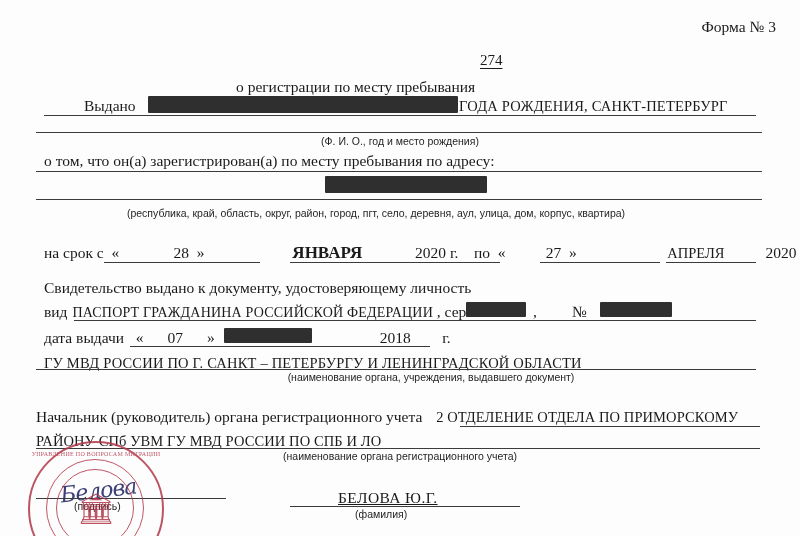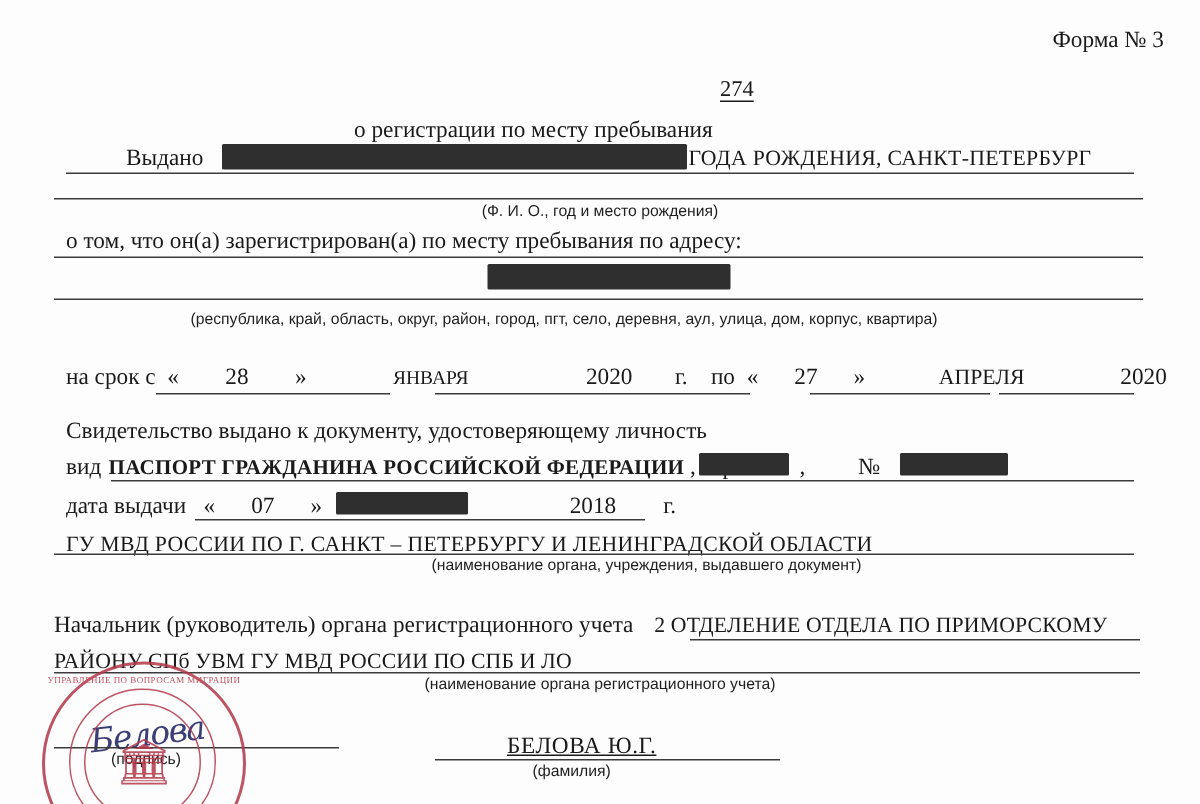--- a/index.html
+++ b/index.html
@@ -117,21 +117,21 @@
 
   
   .term-row {
     top: 243px;
     left: 44px;
     font-size: 15.5px;
     white-space: nowrap;
   }
   .term-row .val {
     display: inline-block;
-    text-align: center;
+    text-align: right;
   }
   .q { font-size: 15.5px; }
 
   
   .line-idhead {
     top: 279px;
     left: 44px;
     font-size: 15.5px;
   }
   .line-kind {
@@ -302,42 +302,42 @@
   <div class="abs redact redact-addr"></div>
   <div class="rule" style="top:171px; left:36px; width:726px;"></div>
   <div class="rule" style="top:199px; left:36px; width:726px;"></div>
   <div class="abs caption cap-address">(республика, край, область, округ, район, город, пгт, село, деревня, аул, улица, дом, корпус, квартира)</div>
 
   <div class="abs term-row">
     <span>на срок с</span>
     <span class="q">&nbsp;«&nbsp;</span>
     <span class="val" style="width:62px;">28</span>
     <span class="q">&nbsp;»&nbsp;</span>
-    <span class="val" style="width:150px; font-size:13px;">ЯНВАРЯ</span>
+    <span class="val" style="width:150px; font-size:17px;font-weight:bold;">ЯНВАРЯ</span>
     <span class="val" style="width:80px;">2020</span>
     <span>г.</span>
     <span>&nbsp;&nbsp;</span>
     <span>по</span>
     <span class="q">&nbsp;«&nbsp;</span>
     <span class="val" style="width:48px;">27</span>
     <span class="q">&nbsp;»&nbsp;</span>
     <span class="val" style="width:140px; font-size:14.5px;">АПРЕЛЯ</span>
     <span class="val" style="width:68px;">2020</span>
     
   </div>
   <div class="rule" style="top:262px; left:104px; width:156px;"></div>
   <div class="rule" style="top:262px; left:290px; width:210px;"></div>
   <div class="rule" style="top:262px; left:540px; width:120px;"></div>
   <div class="rule" style="top:262px; left:666px; width:90px;"></div>
 
   <div class="abs line-idhead">Свидетельство выдано к документу, удостоверяющему личность</div>
 
   <div class="abs line-kind">
     <span>вид</span>
-    <span class="kind-value" style="margin-left:1px;font-weight:bold;">ПАСПОРТ ГРАЖДАНИНА РОССИЙСКОЙ ФЕДЕРАЦИИ</span>
+    <span class="kind-value" style="margin-left:1px;">ПАСПОРТ ГРАЖДАНИНА РОССИЙСКОЙ ФЕДЕРАЦИИ</span>
     <span>, серия</span>
   </div>
   <div class="abs redact redact-series"></div>
   <div class="abs" style="top:303px; left:533px; font-size:15.5px;">,</div>
   <div class="abs" style="top:303px; left:572px; font-size:15.5px;">№</div>
   <div class="abs redact redact-num"></div>
   <div class="rule" style="top:320px; left:74px; width:682px;"></div>
 
   <div class="abs line-issuedate">
     <span>дата выдачи</span>

